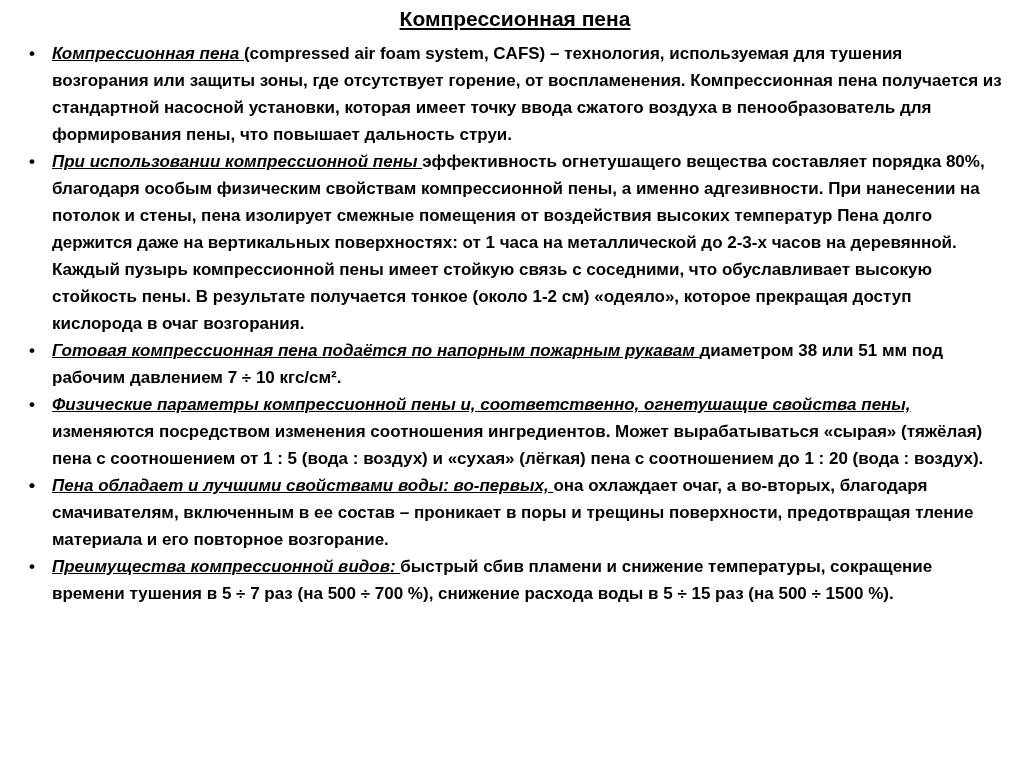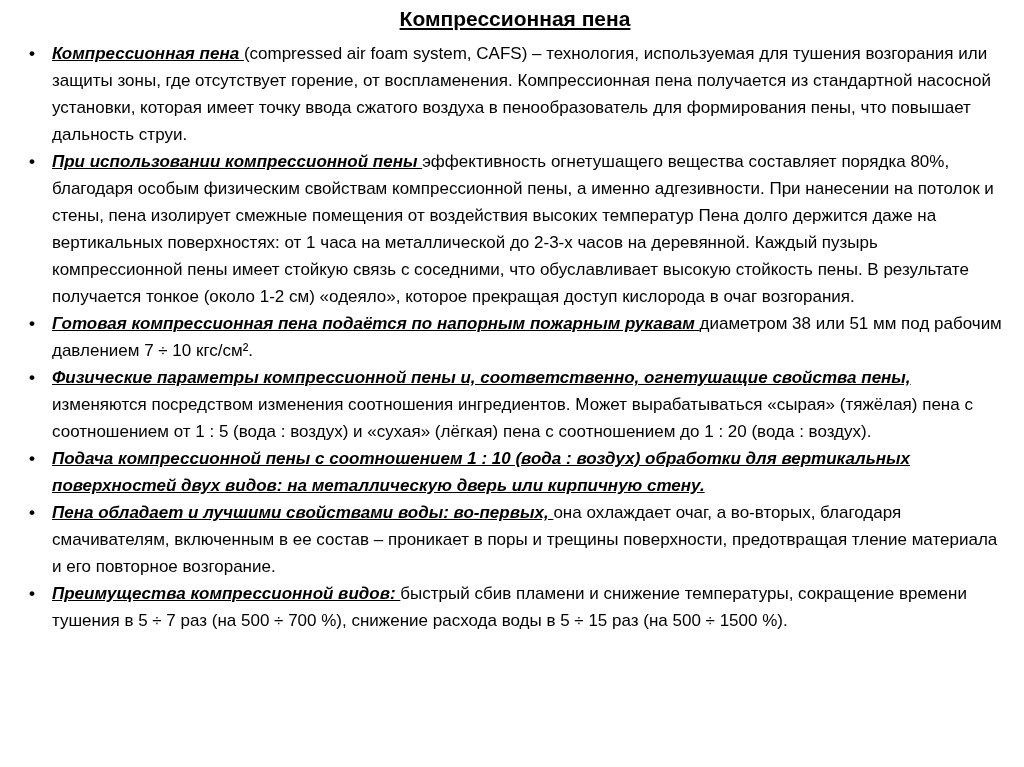--- a/index.html
+++ b/index.html
@@ -48,21 +48,21 @@
     left: 1px;
     top: 0;
     font-weight: bold;
   }
   .lead {
     font-style: italic;
     text-decoration: underline;
     font-weight: bold;
   }
   .rest {
-    font-weight: normal;
+    font-weight: bold;
   }
 </style>
 </head>
 <body>
 
 <div class="slide">
   <h1 class="title">Компрессионная пена</h1>
   <ul class="bullets">
     <li class="bullet">
       <span class="marker">•</span><span class="lead">Компрессионная пена </span><span class="rest">(compressed air foam system, CAFS) – технология, используемая для тушения возгорания или защиты зоны, где отсутствует горение, от воспламенения. Компрессионная пена получается из стандартной насосной установки, которая имеет точку ввода сжатого воздуха в пенообразователь для формирования пены, что повышает дальность струи.</span>
@@ -70,21 +70,21 @@
     <li class="bullet">
       <span class="marker">•</span><span class="lead">При использовании компрессионной пены </span><span class="rest">эффективность огнетушащего вещества составляет порядка 80%, благодаря особым физическим свойствам компрессионной пены, а именно адгезивности. При нанесении на потолок и стены, пена изолирует смежные помещения от воздействия высоких температур Пена долго держится даже на вертикальных поверхностях: от 1 часа на металлической до 2-3-х часов на деревянной. Каждый пузырь компрессионной пены имеет стойкую связь с соседними, что обуславливает высокую стойкость пены. В результате получается тонкое (около 1-2 см) «одеяло», которое прекращая доступ кислорода в очаг возгорания.</span>
     </li>
     <li class="bullet">
       <span class="marker">•</span><span class="lead">Готовая компрессионная пена подаётся по напорным пожарным рукавам </span><span class="rest">диаметром 38 или 51 мм под рабочим давлением 7 ÷ 10 кгс/см².</span>
     </li>
     <li class="bullet">
       <span class="marker">•</span><span class="lead">Физические параметры компрессионной пены и, соответственно, огнетушащие свойства пены, </span><span class="rest">изменяются посредством изменения соотношения ингредиентов. Может вырабатываться «сырая» (тяжёлая) пена с соотношением от 1 : 5 (вода : воздух) и «сухая» (лёгкая) пена с соотношением до 1 : 20 (вода : воздух).</span>
     </li>
     <li class="bullet">
-      <span class="marker">•</span><span class="lead">Подача компрессионной пены с соотношением 1 : 10 (вода : воздух) обработки для вертикальных поверхностей двух видов: на металлическую дверь или кирпичную стену.</span><span class="rest"></span>
+      <span class="marker">•</span><span class="rest"></span>
     </li>
     <li class="bullet">
       <span class="marker">•</span><span class="lead">Пена обладает и лучшими свойствами воды: во-первых, </span><span class="rest">она охлаждает очаг, а во-вторых, благодаря смачивателям, включенным в ее состав – проникает в поры и трещины поверхности, предотвращая тление материала и его повторное возгорание.</span>
     </li>
     <li class="bullet">
       <span class="marker">•</span><span class="lead">Преимущества компрессионной видов: </span><span class="rest">быстрый сбив пламени и снижение температуры, сокращение времени тушения в 5 ÷ 7 раз (на 500 ÷ 700 %), снижение расхода воды в 5 ÷ 15 раз (на 500 ÷ 1500 %).</span>
     </li>
   </ul>
 </div>
 

